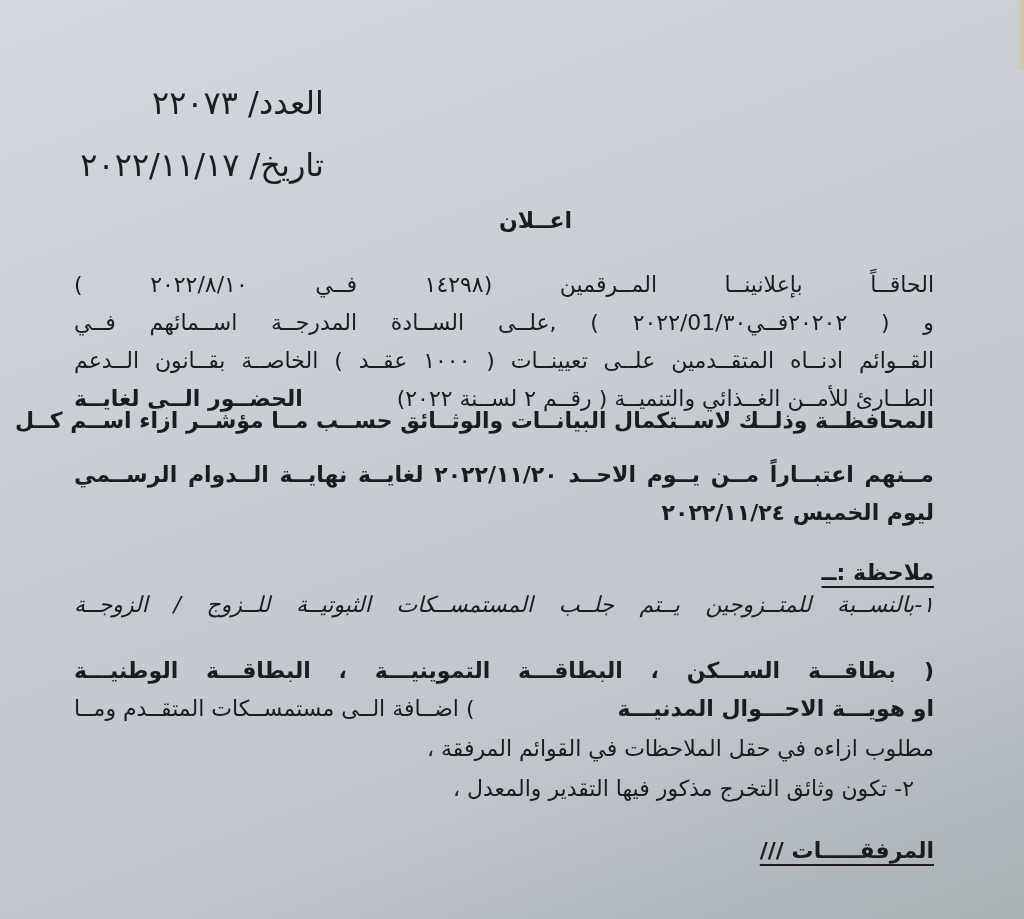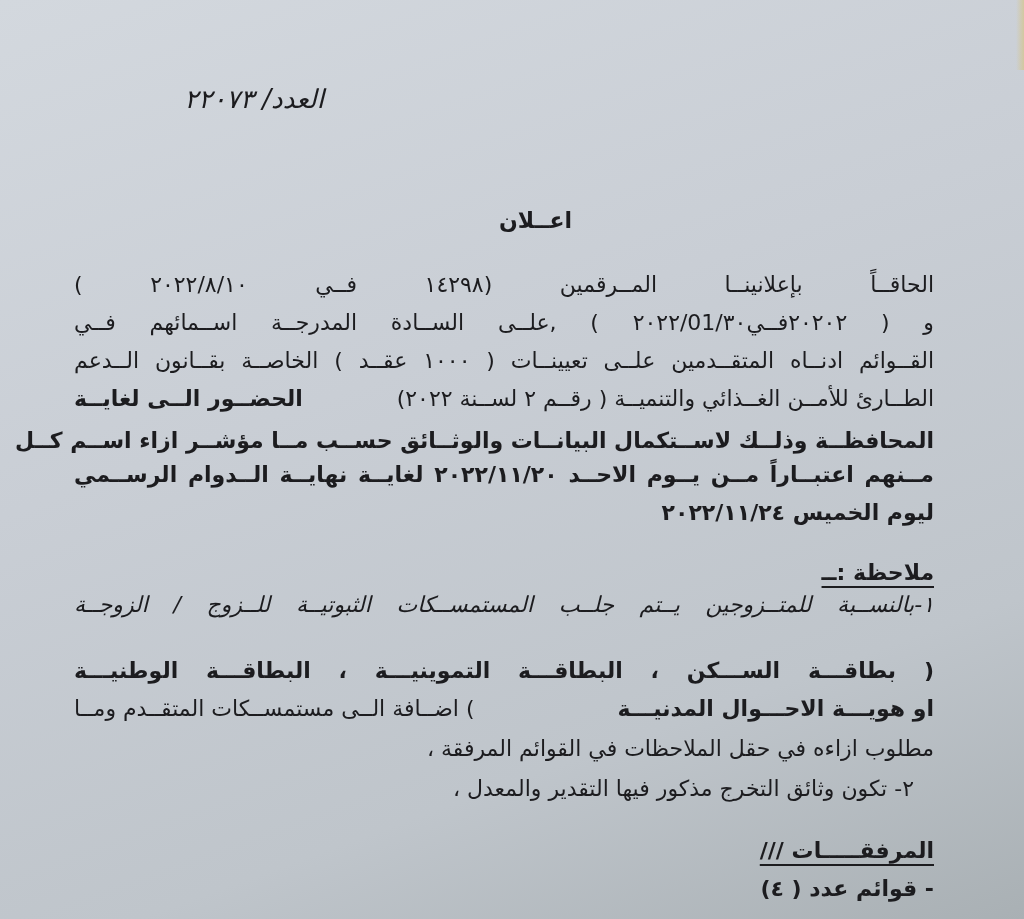--- a/index.html
+++ b/index.html
@@ -6,58 +6,58 @@
   body {
     width:1024px; height:919px; overflow:hidden; position:relative;
     background: linear-gradient(160deg, #d3d8de 0%, #c9ced5 40%, #bfc5cb 75%, #a9b0b4 100%);
     font-family: "DejaVu Sans", sans-serif;
     color:#1c1c1f;
   }
   .page { position:absolute; inset:0; direction:rtl; }
   .edge { position:absolute; right:0; top:0; width:8px; height:70px;
     background: linear-gradient(90deg, rgba(0,0,0,0), #d8c27a); opacity:.6; }
   .line { position:absolute; white-space:nowrap; direction:rtl; }
-  .meta { font-size:26px;font-style:italic; }
+  .meta { font-size:32px; }
   .title { font-size:22px; font-weight:bold; letter-spacing:6px; }
   .body-text { font-size:22px; }
   .bold { font-weight:bold; }
   .just { text-align:justify; text-align-last:justify; }
   .u { text-decoration:underline; text-underline-offset:6px; text-decoration-thickness:2px;text-align:center; }
 </style>
 </head>
 <body>
 
 <div class="page">
   <div class="edge"></div>
 
   <div class="line meta" style="right:700px; top:84px;">العدد/ ٢٢٠٧٣</div>
+  <div class="line meta" style="right:700px; top:146px;">تاريخ/ ٢٠٢٢/١١/١٧</div>
 
   <div class="line title" style="right:452px; top:208px;">اعــلان</div>
 
   <div>
     <div class="line body-text just" style="right:90px; width:860px; top:272px;margin-left:16px;">الحاقــاً بإعلانينــا المــرقمين (١٤٢٩٨ فــي ٢٠٢٢/٨/١٠ )</div>
     <div class="line body-text just" style="right:90px; width:860px; top:310px;">و ( ٢٠٢٠٢فــي٢٠٢٢/01/٣٠ ) ,علــى الســادة المدرجــة اســمائهم فــي</div>
     <div class="line body-text just" style="right:90px; width:860px; top:348px;">القــوائم ادنــاه المتقــدمين علــى تعيينــات ( ١٠٠٠ عقــد ) الخاصــة بقــانون الــدعم</div>
     <div class="line body-text" style="right:90px; width:860px; top:386px; display:flex; justify-content:space-between;">
       <span>الطــارئ للأمــن الغــذائي والتنميــة ( رقــم ٢ لســنة ٢٠٢٢)</span>
       <span class="bold">الحضــور الــى لغايــة</span>
     </div>
-    <div class="line body-text bold just" style="right:90px; width:860px; top:428px;">المحافظــة وذلــك لاســتكمال البيانــات والوثــائق حســب مــا مؤشــر ازاء اســم كــل</div>
+    <div class="line body-text bold just" style="right:90px; width:860px; top:408px;">المحافظــة وذلــك لاســتكمال البيانــات والوثــائق حســب مــا مؤشــر ازاء اســم كــل</div>
     <div class="line body-text bold just" style="right:90px; width:860px; top:462px;">مــنهم اعتبــاراً مــن يــوم الاحــد ٢٠٢٢/١١/٢٠ لغايــة نهايــة الــدوام الرســمي</div>
     <div class="line body-text bold" style="right:90px; top:500px;">ليوم الخميس ٢٠٢٢/١١/٢٤</div>
   </div>
 
   <div class="line body-text bold u" style="right:90px; top:560px;">ملاحظة :ــ</div>
 
   <div>
     <div class="line body-text just" style="right:90px; width:860px; top:592px;font-style:italic;">١-بالنســبة للمتــزوجين يــتم جلــب المستمســكات الثبوتيــة للــزوج / الزوجــة</div>
     <div class="line body-text bold just" style="right:90px; width:860px; top:658px;">( بطاقـــة الســـكن ، البطاقـــة التموينيـــة ، البطاقـــة الوطنيـــة</div>
     <div class="line body-text" style="right:90px; width:860px; top:696px; display:flex; justify-content:space-between;">
       <span class="bold">او هويـــة الاحـــوال المدنيـــة</span>
       <span>) اضــافة الــى مستمســكات المتقــدم ومــا</span>
     </div>
     <div class="line body-text" style="right:90px; top:736px;">مطلوب ازاءه في حقل الملاحظات في القوائم المرفقة ،</div>
     <div class="line body-text" style="right:110px; top:776px;">٢- تكون وثائق التخرج مذكور فيها التقدير والمعدل ،</div>
   </div>
 
   <div class="line body-text bold u" style="right:90px; top:838px;">المرفقـــــات ///</div>
-  <div class="line body-text bold" style="right:90px; top:876px;">-  قوائم عدد ( ٤)</div>
 </div>
 
 </body></html>

